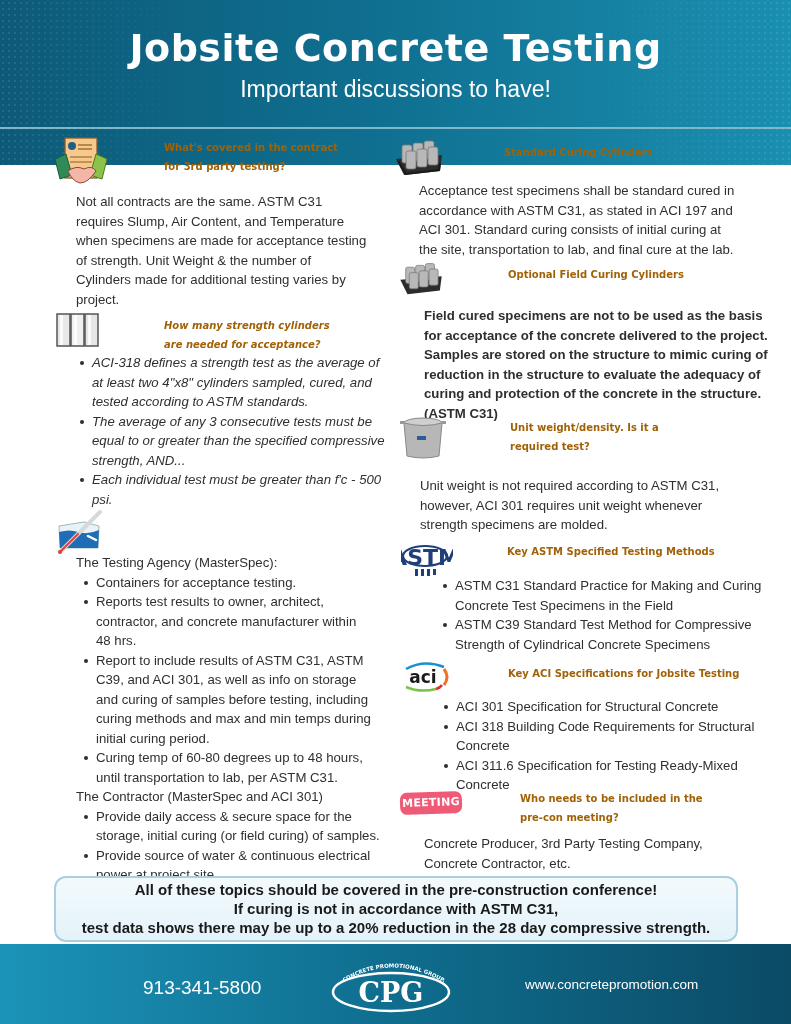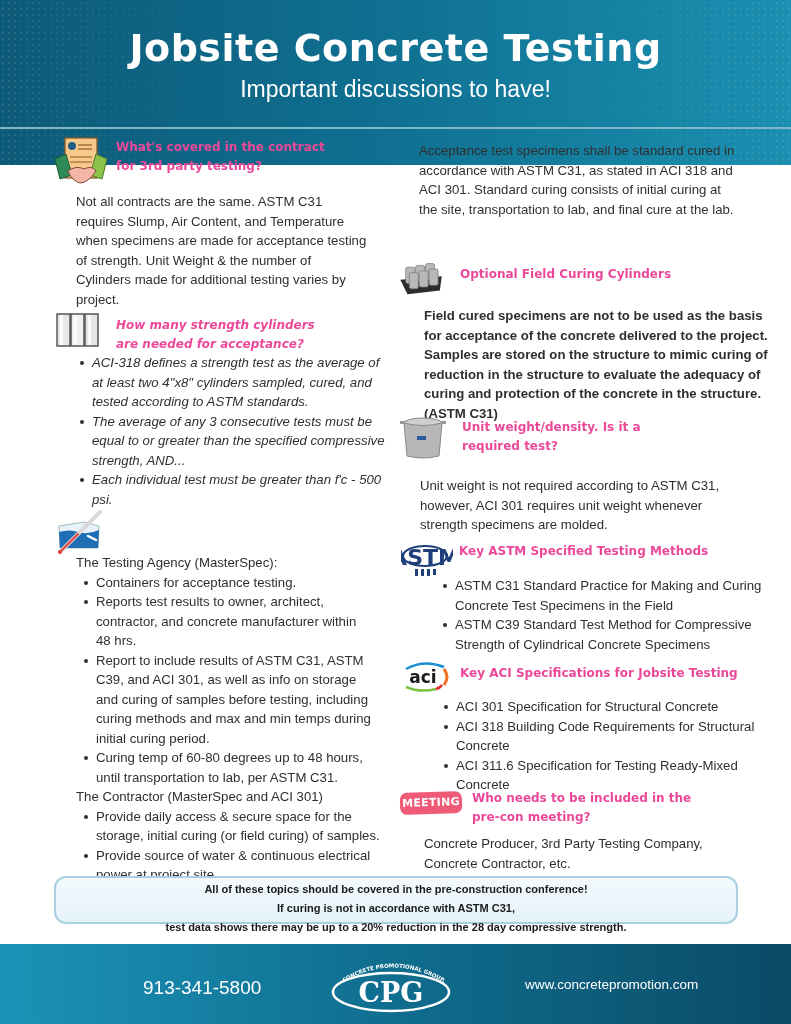--- a/index.html
+++ b/index.html
@@ -27,39 +27,39 @@
     position: relative; margin-top: 6px;
     font-family: "Liberation Sans", sans-serif; font-size: 23px; font-weight: normal;
   }
   .header-rule { position: absolute; left: 0; top: 127px; width: 791px; height: 2px; background: #7fb6c8; }
 
   
   .section { position: absolute; }
   .sec-head { display: flex; align-items: flex-start; }
   .sec-icon { flex: 0 0 auto; }
   .sec-title {
-    font-family: "DejaVu Sans", sans-serif; font-weight: bold; font-size: 12px;
-    color: #ec4899; line-height: 19px;
+    font-family: "DejaVu Sans", sans-serif; font-weight: bold; font-size: 10px;
+    color: #a16207; line-height: 19px; margin-left: 48px;
   }
   .body-text {
     font-family: "Liberation Sans", sans-serif; font-size: 13.2px; line-height: 19.5px; color: #2f2f2f;
   }
   ul.bullets { list-style: none; }
   ul.bullets li { position: relative; padding-left: 18px; }
   ul.bullets li::before {
     content: ""; position: absolute; left: 6px; top: 8px; width: 4px; height: 4px; border-radius: 50%; background: #2f2f2f;
   }
 
   
   .callout {
-    position: absolute; left: 54px; top: 876px; width: 684px; height: 48px;
+    position: absolute; left: 54px; top: 876px; width: 684px; height: 66px;
     border: 2px solid #a9cfe0; border-radius: 12px;
     background: linear-gradient(180deg, #f3fafd 0%, #e4f2f9 100%);
     text-align: center;
-    font-family: "Liberation Sans", sans-serif; font-weight: bold; font-size: 11px; line-height: 19px; color: #1a1a1a;
+    font-family: "Liberation Sans", sans-serif; font-weight: bold; font-size: 15px; line-height: 19px; color: #1a1a1a;
     padding-top: 2px;
   }
 
   
   .footer {
     position: absolute; left: 0; top: 944px; width: 791px; height: 80px;
     background: linear-gradient(90deg, #1b93b8 0%, #0f6d8e 50%, #0b4b66 100%);
     color: #fff;
   }
   .footer .phone { position: absolute; left: 143px; top: 33px; font-family: "Liberation Sans", sans-serif; font-size: 19px; }
@@ -183,23 +183,40 @@
       <div>storage, initial curing (or field curing) of samples.</div>
     </li>
     <li>
       <div>Provide source of water &amp; continuous electrical</div>
       <div>power at project site.</div>
     </li>
   </ul>
 </div>
 
 <div class="section" style="left:394px; top:137px; width:380px;">
+  <div class="sec-head">
+    <span class="sec-icon" style="width:50px;height:40px;margin-right:12px;">
+      <svg width="50" height="40" viewBox="0 0 50 40">
+        <path d="M2 22 L10 38 L46 34 L48 18 Z" fill="#2c2c2c"></path>
+        <g fill="#b8b8b8" stroke="#777" stroke-width="0.8">
+          <rect x="8" y="8" width="10" height="18" rx="2"></rect>
+          <rect x="19" y="6" width="10" height="18" rx="2"></rect>
+          <rect x="30" y="4" width="10" height="18" rx="2"></rect>
+          <rect x="12" y="14" width="10" height="18" rx="2"></rect>
+          <rect x="23" y="12" width="10" height="18" rx="2"></rect>
+          <rect x="34" y="10" width="10" height="18" rx="2"></rect>
+        </g>
+        <path d="M4 24 L12 37 L45 33 L46 26" fill="none" stroke="#1a1a1a" stroke-width="2"></path>
+      </svg>
+    </span>
+    <div class="sec-title" style="margin-top:6px;">Standard Curing Cylinders</div>
+  </div>
   <div class="body-text" style="margin-top:4px; padding-left:25px;">
     <div>Acceptance test specimens shall be standard cured in</div>
-    <div>accordance with ASTM C31, as stated in ACI 318 and</div>
+    <div>accordance with ASTM C31, as stated in ACI 197 and</div>
     <div>ACI 301. Standard curing consists of initial curing at</div>
     <div>the site, transportation to lab, and final cure at the lab.</div>
   </div>
 </div>
 
 <div class="section" style="left:396px; top:260px; width:390px;">
   <div class="sec-head">
     <span class="sec-icon" style="width:50px;height:36px;margin-right:14px;">
       <svg width="50" height="36" viewBox="0 0 50 40">
         <path d="M2 22 L10 38 L46 34 L48 18 Z" fill="#2c2c2c"></path>

